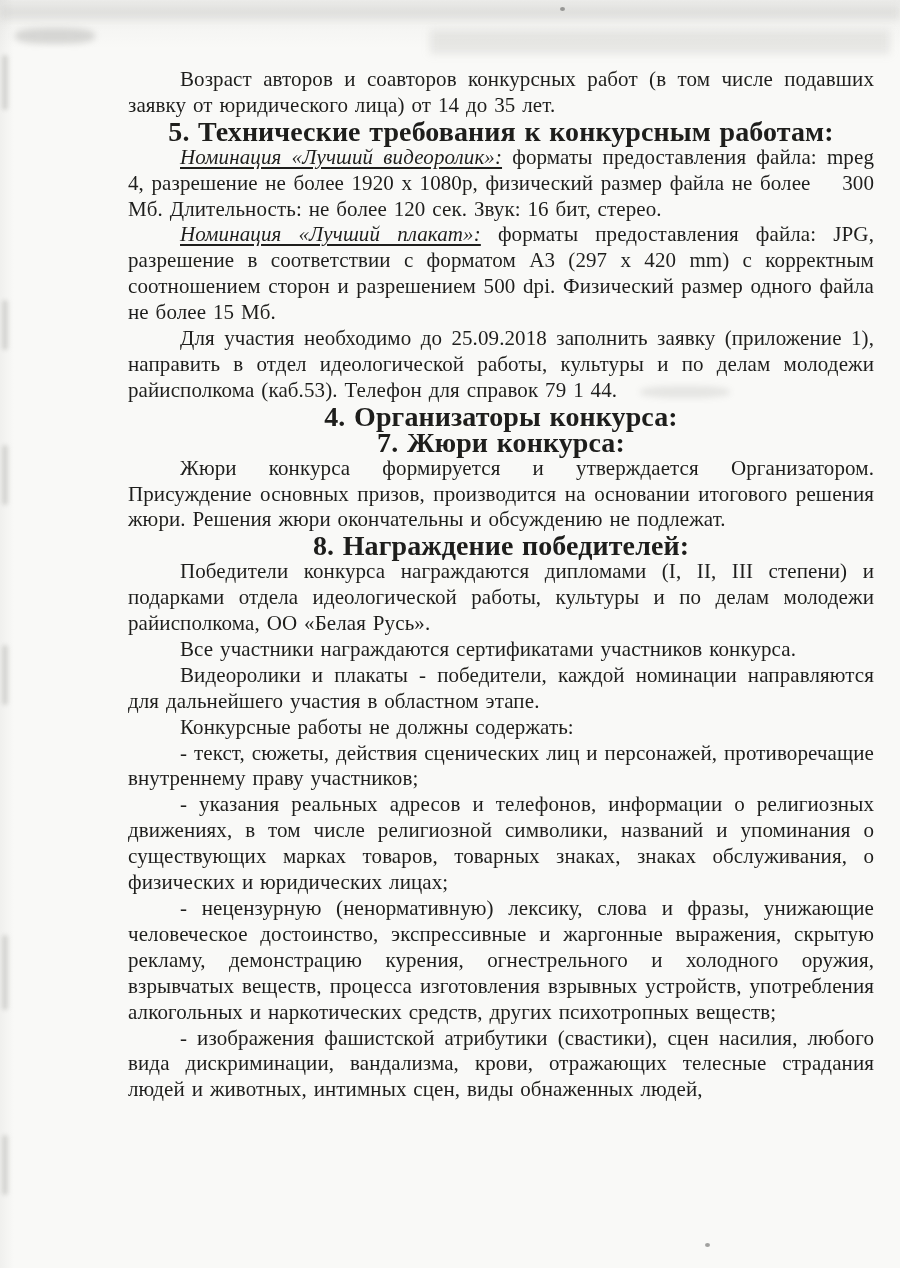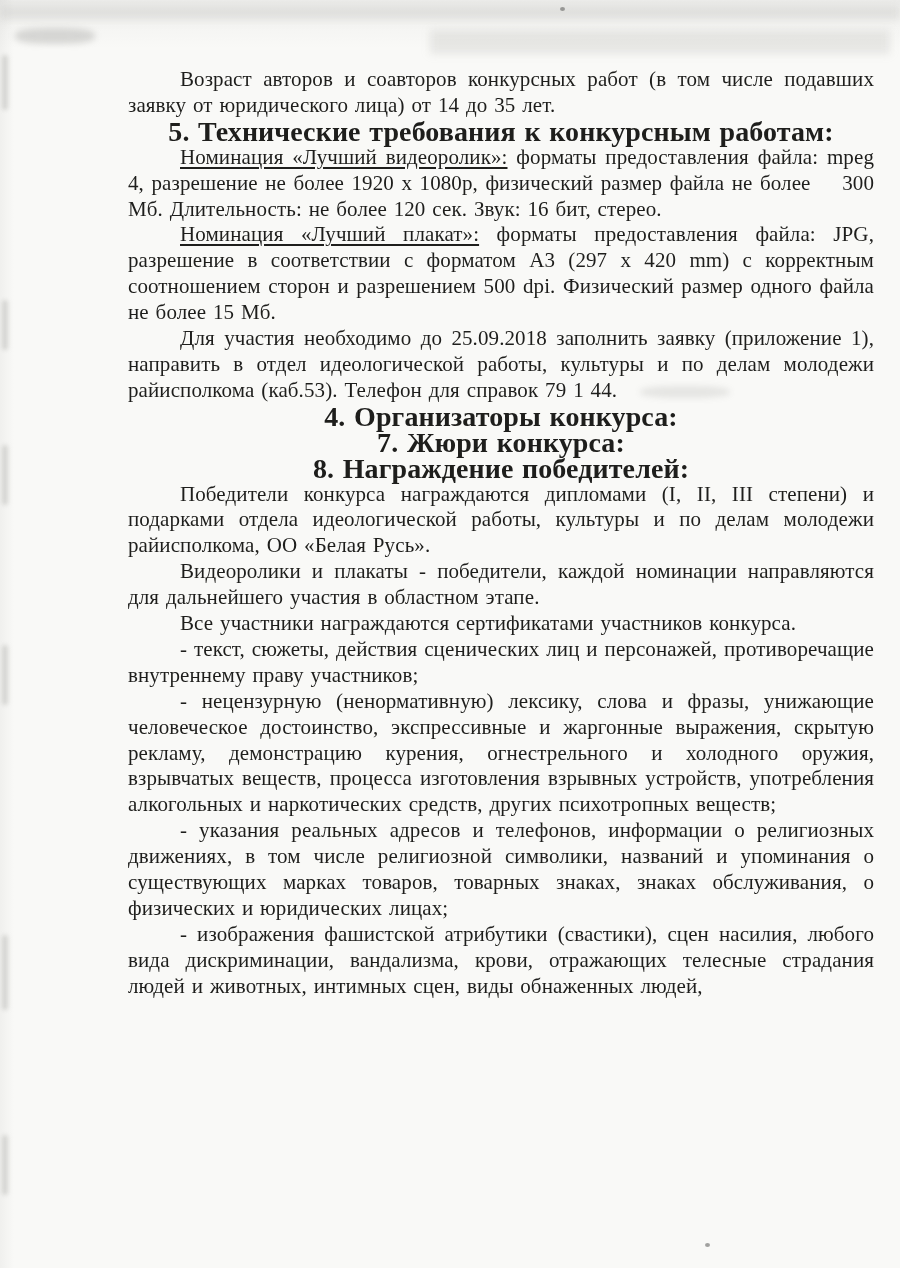--- a/index.html
+++ b/index.html
@@ -39,20 +39,21 @@
     margin-top:28px;
   }
   .para{margin:0;text-indent:52px;}
   .heading{
     margin:0;
     font-size:28px;line-height:25.9px;
     font-weight:bold;
     text-align:center;text-indent:0;
   }
   .emphasis-underline{
+    font-style:italic;
     text-decoration:underline;
     text-underline-offset:3px;
   }
   .normal{}
   
   .art{position:absolute;pointer-events:none;}
   .smudge{background:rgba(140,140,136,.30);filter:blur(3px);border-radius:40%;}
   .band{background:rgba(150,150,146,.18);filter:blur(4px);}
   .streak{width:6px;background:rgba(135,135,131,.28);filter:blur(2px);border-radius:3px;}
   .dot{background:rgba(90,90,88,.55);border-radius:50%;filter:blur(.5px);}
@@ -76,23 +77,25 @@
   <div class="art dot" style="left:705px;top:1243px;width:5px;height:4px;"></div>
 
   <div class="doc">
       <p class="para">Возраст авторов и соавторов конкурсных работ (в том числе подавших заявку от юридического лица) от 14 до 35 лет.</p>
       <h3 class="heading">5. Технические требования к конкурсным работам:</h3>
       <p class="para"><span class="emphasis-underline">Номинация «Лучший видеоролик»:</span><span class="normal"> форматы предоставления файла: mpeg 4, разрешение не более 1920 х 1080p, физический размер файла не более  300 Мб. Длительность: не более 120 сек. Звук: 16 бит, стерео.</span></p>
       <p class="para"><span class="emphasis-underline">Номинация «Лучший плакат»:</span><span class="normal"> форматы предоставления файла: JPG, разрешение в соответствии с форматом А3 (297 х 420 mm) с корректным соотношением сторон и разрешением 500 dpi. Физический размер одного файла не более 15 Мб.</span></p>
       <p class="para">Для участия необходимо до 25.09.2018 заполнить заявку (приложение 1), направить в отдел идеологической работы, культуры и по делам молодежи райисполкома (каб.53). Телефон для справок 79 1 44.</p>
       <h3 class="heading">4. Организаторы конкурса:</h3>
       <h3 class="heading">7. Жюри конкурса:</h3>
+      <p class="para">Жюри конкурса формируется и утверждается Организатором. Присуждение основных призов, производится на основании итогового решения жюри. Решения жюри окончательны и обсуждению не подлежат.</p>
       <h3 class="heading">8. Награждение победителей:</h3>
       <p class="para">Победители конкурса награждаются дипломами (I, II, III степени) и подарками отдела идеологической работы, культуры и по делам молодежи райисполкома, ОО «Белая Русь».</p>
+      <p class="para">Все участники награждаются сертификатами участников конкурса.</p>
       <p class="para">Видеоролики и плакаты - победители, каждой номинации направляются для дальнейшего участия в областном этапе.</p>
-      <p class="para">Все участники награждаются сертификатами участников конкурса.</p>
+      <p class="para">Конкурсные работы не должны содержать:</p>
       <p class="para">- текст, сюжеты, действия сценических лиц и персонажей, противоречащие внутреннему праву участников;</p>
+      <p class="para">- указания реальных адресов и телефонов, информации о религиозных движениях, в том числе религиозной символики, названий и упоминания о существующих марках товаров, товарных знаках, знаках обслуживания, о физических и юридических лицах;</p>
       <p class="para">- нецензурную (ненормативную) лексику, слова и фразы, унижающие человеческое достоинство, экспрессивные и жаргонные выражения, скрытую рекламу, демонстрацию курения, огнестрельного и холодного оружия, взрывчатых веществ, процесса изготовления взрывных устройств, употребления алкогольных и наркотических средств, других психотропных веществ;</p>
-      <p class="para">- указания реальных адресов и телефонов, информации о религиозных движениях, в том числе религиозной символики, названий и упоминания о существующих марках товаров, товарных знаках, знаках обслуживания, о физических и юридических лицах;</p>
       <p class="para">- изображения фашистской атрибутики (свастики), сцен насилия, любого вида дискриминации, вандализма, крови, отражающих телесные страдания людей и животных, интимных сцен, виды обнаженных людей,</p>
     </div>
 
 </div>
 
 </body></html>

